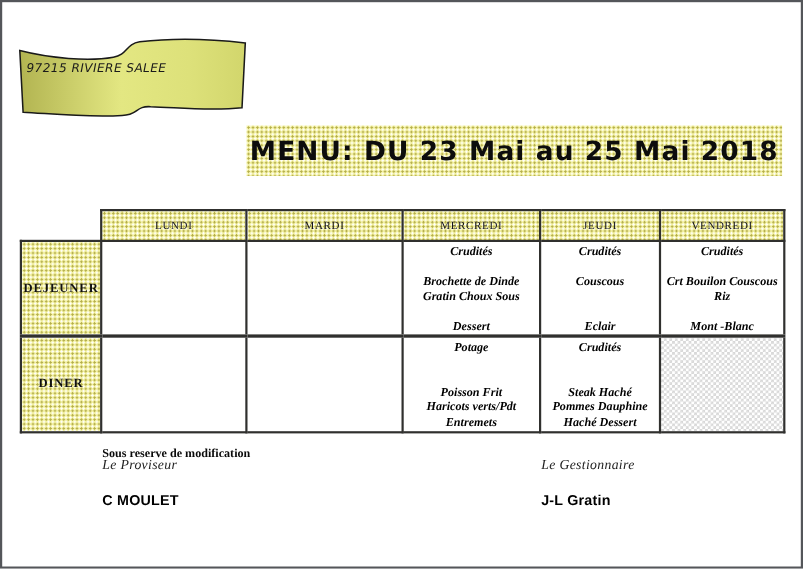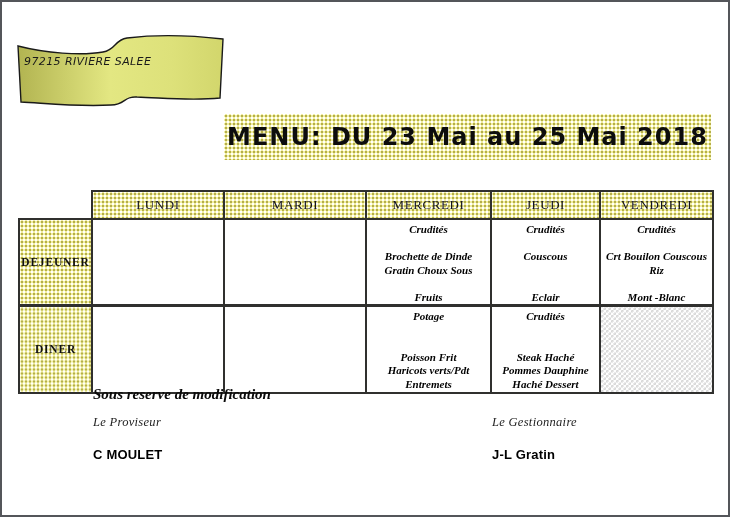--- a/index.html
+++ b/index.html
@@ -42,21 +42,21 @@
   
   table.menu{
     position:absolute;left:16px;top:188px;
     border-collapse:collapse;table-layout:fixed;
   }
   table.menu td{padding:0;overflow:hidden;}
   td.ghost{border:none;background:#fff;}
   td.day-header{
     border:2px solid #30302e;
     height:26px;text-align:center;vertical-align:middle;
-    font-size:13px;color:#141420;letter-spacing:.6px;
+    font-size:10px;color:#141420;letter-spacing:.6px;
     font-family:"Liberation Serif", serif;
   }
   td.row-label{
     border:2px solid #30302e;
     text-align:center;vertical-align:middle;
     font-weight:bold;font-size:11.5px;color:#111;
     letter-spacing:.8px;
   }
   td.menu-cell{
     border:2px solid #30302e;
@@ -73,22 +73,22 @@
   td.hatched{
     background-color:#ffffff;
     background-image:
       linear-gradient(45deg,#d7d7d7 25%,rgba(0,0,0,0) 25%,rgba(0,0,0,0) 75%,#d7d7d7 75%),
       linear-gradient(45deg,#d7d7d7 25%,rgba(0,0,0,0) 25%,rgba(0,0,0,0) 75%,#d7d7d7 75%);
     background-size:5px 5px;
     background-position:0 0,2.5px 2.5px;
   }
   
   .note{
-    position:absolute;left:91px;top:384px;
-    font-weight:bold;font-style:italic;font-size:15px;color:#0a0a0a;
+    position:absolute;left:91px;top:404px;
+    font-weight:bold;font-size:11px;color:#0a0a0a;
   }
   .role{
     position:absolute;top:413px;
     font-style:italic;font-size:12.5px;color:#222;
     letter-spacing:.3px;
   }
   .role.left{left:91px;}
   .role.right{left:490px;}
   .signer{
     position:absolute;top:445px;
@@ -159,21 +159,21 @@
       <td class="menu-cell">
             <div class="menu-lines"></div>
           </td>
       <td class="menu-cell">
             <div class="menu-lines">
               <div class="menu-line">Crudités</div>
               <div class="menu-line">&nbsp;</div>
               <div class="menu-line">Brochette de Dinde</div>
               <div class="menu-line">Gratin Choux Sous</div>
               <div class="menu-line">&nbsp;</div>
-              <div class="menu-line">Fruits</div>
+              <div class="menu-line">Dessert</div>
             </div>
           </td>
       <td class="menu-cell">
             <div class="menu-lines">
               <div class="menu-line">Crudités</div>
               <div class="menu-line">&nbsp;</div>
               <div class="menu-line">Couscous</div>
               <div class="menu-line">&nbsp;</div>
               <div class="menu-line">&nbsp;</div>
               <div class="menu-line">Eclair</div>

